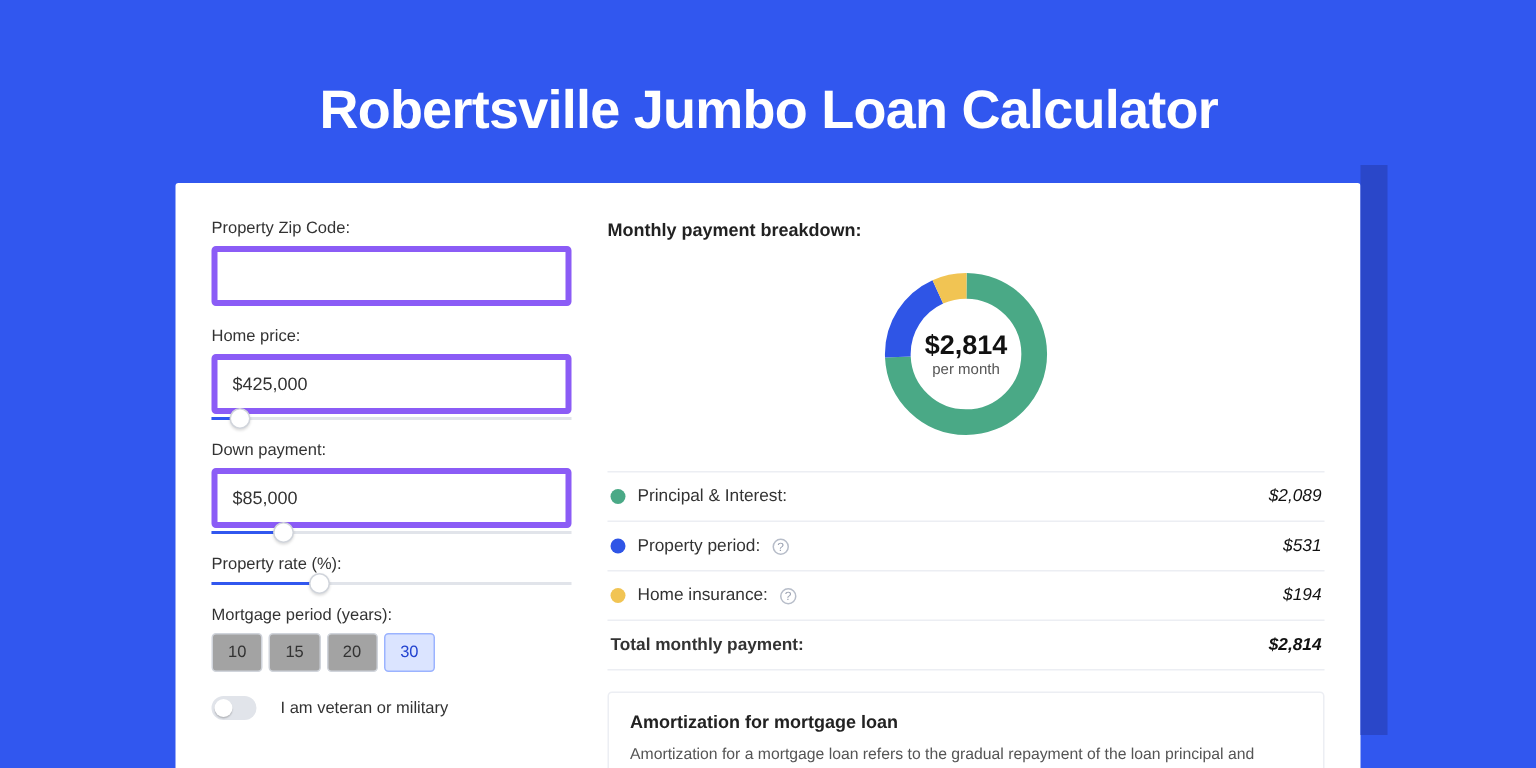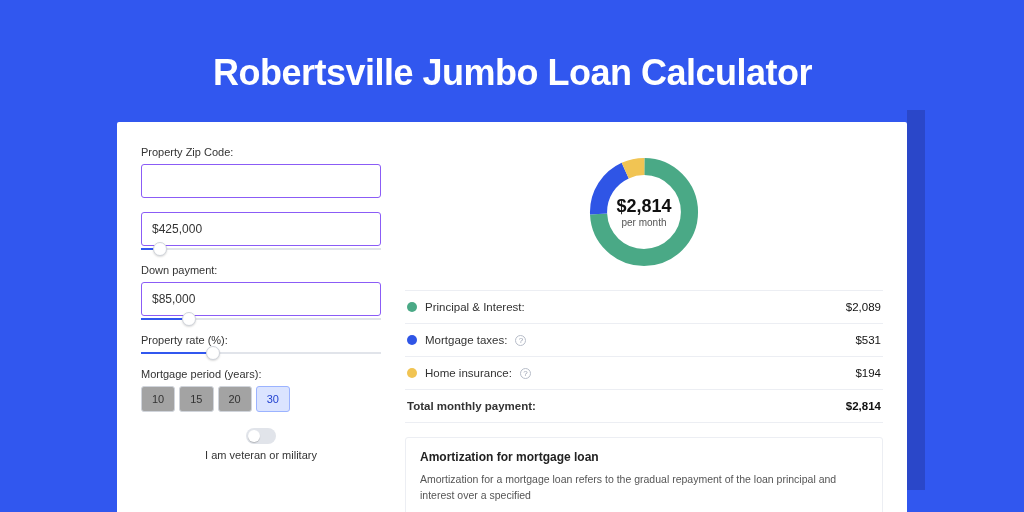--- a/index.html
+++ b/index.html
@@ -28,21 +28,21 @@
     position:absolute;
     top:-12px; right:-18px;
     width:18px; height:380px;
     background:#2a47c9;
   }
   .left { width: 240px; }
   .right { flex: 1; }
   .field-label { font-size: 11px; color: #333; margin-bottom: 6px; display:block; }
   .text-input {
     width: 100%;
-    border: 1px solid #8b5cf6;
+    border: 4px solid #8b5cf6;
     border-radius: 3px;
     padding: 9px 10px;
     font-size: 12px;
     color: #333;
     background:#fff;
   }
   .field { margin-bottom: 14px; }
   .slider {
     position: relative;
     height: 2px;
@@ -58,21 +58,21 @@
   }
   .dp-row { display:flex; gap:24px; }
   .dp-row .text-input:first-child { flex: 1.8; }
   .dp-row .text-input:last-child { flex: 1; }
   .period-row { display:flex; gap:4px; }
   .period-btn {
     border:1px solid #d0d4db; background:#a3a3a3; border-radius:3px;
     font-size:11px; padding:6px 10px; cursor:pointer; color:#333;
   }
   .period-btn.active { background:#dbe4ff; border-color:#9bb3ff; color:#2343d0; }
-  .toggle-row { display:flex; align-items:center; gap:5px; margin-top:16px;flex-direction:column; }
+  .toggle-row { display:flex; align-items:center; gap:16px; margin-top:16px; }
   .toggle {
     width:30px; height:16px; border-radius:10px; background:#e1e4ea; position:relative;
   }
   .toggle .knob {
     width:12px; height:12px; border-radius:50%; background:#fff;
     position:absolute; top:2px; left:2px; box-shadow:0 1px 1px rgba(0,0,0,0.2);
   }
   .toggle-label { font-size:11px; color:#333; }
 
   .section-title { font-size:12px; font-weight:700; color:#222; margin-bottom:10px; }
@@ -89,21 +89,21 @@
   .legend-row {
     display:flex; align-items:flex-start; justify-content:space-between;
     padding:10px 2px; border-bottom:1px solid #eceef3; font-size:11.5px;
   }
   .legend-row .lft { display:flex; align-items:center; gap:8px; color:#333; }
   .dot { width:10px; height:10px; border-radius:50%; display:inline-block; }
   .info-icon {
     width:11px; height:11px; border-radius:50%; border:1px solid #b7bdc9;
     font-size:8px; color:#9aa1b1; display:inline-flex; align-items:center; justify-content:center;
   }
-  .legend-row .val { color:#111; }
+  .legend-row .val { color:#111;font-style:italic; }
   .legend-row.total .lft { font-weight:700; }
   .legend-row.total .val { font-weight:700; }
 
   .amort { margin-top:14px; border:1px solid #eceef3; border-radius:3px; padding:12px 14px; }
   .amort h3 { font-size:12px; font-weight:700; margin-bottom:8px; color:#222; }
   .amort p { font-size:10.5px; color:#555; line-height:1.5; }
 </style>
 </head>
 <body>
 
@@ -114,20 +114,21 @@
 <div class="card">
 
   <div class="left">
 
     <div class="field">
       <label class="field-label">Property Zip Code:</label>
       <input class="text-input" value="" style="">
     </div>
 
     <div class="field">
+      <label class="field-label">Home price:</label>
       <input class="text-input" value="$425,000" style="">
       <div class="slider">
         <div class="fill" style="width:8%"></div>
         <div class="thumb" style="left:8%"></div>
       </div>
     </div>
 
     <div class="field">
       <label class="field-label">Down payment:</label>
       <div class="dp-row">
@@ -160,20 +161,21 @@
     <div class="toggle-row">
       <div class="toggle">
         <div class="knob"></div>
       </div>
       <span class="toggle-label">I am veteran or military</span>
     </div>
 
   </div>
 
   <div class="right">
+    <div class="section-title">Monthly payment breakdown:</div>
 
     <div class="donut-wrap">
       <div class="donut">
         <svg viewBox="0 0 42 42" width="120" height="120">
           <circle cx="21" cy="21" r="15.915" fill="none" stroke="#4aa986" stroke-width="6" stroke-dasharray="74.2 25.8" stroke-dashoffset="25"></circle>
           <circle cx="21" cy="21" r="15.915" fill="none" stroke="#2f55e6" stroke-width="6" stroke-dasharray="18.9 81.1" stroke-dashoffset="50.8"></circle>
           <circle cx="21" cy="21" r="15.915" fill="none" stroke="#f1c453" stroke-width="6" stroke-dasharray="6.9 93.1" stroke-dashoffset="31.9"></circle>
         </svg>
         <div class="center">
           <div class="amount">$2,814</div>
@@ -186,21 +188,21 @@
       <div class="legend-row">
         <span class="lft">
           <span class="dot" style="background:#4aa986"></span>
           <span>Principal &amp; Interest:</span>
         </span>
         <span class="val">$2,089</span>
       </div>
       <div class="legend-row">
         <span class="lft">
           <span class="dot" style="background:#2f55e6"></span>
-          <span>Mortgage taxes:</span>
+          <span>Property period:</span>
           <span class="info-icon">?</span>
         </span>
         <span class="val">$531</span>
       </div>
       <div class="legend-row">
         <span class="lft">
           <span class="dot" style="background:#f1c453"></span>
           <span>Home insurance:</span>
           <span class="info-icon">?</span>
         </span>

